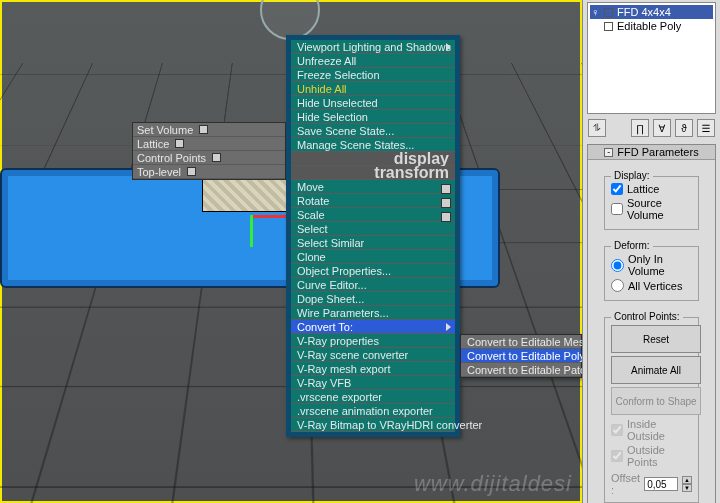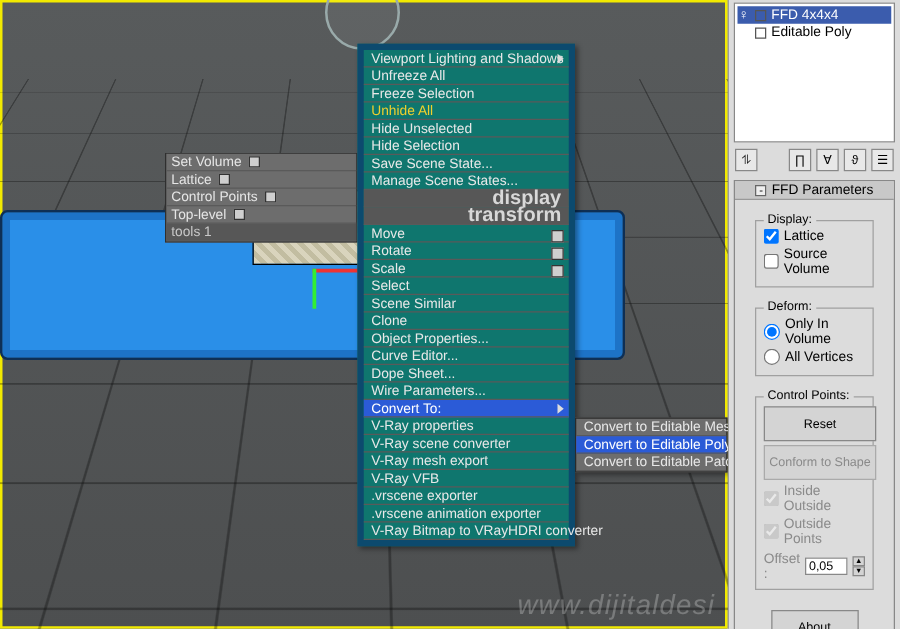--- a/index.html
+++ b/index.html
@@ -139,21 +139,20 @@
       </div>
       <div class="row">
         <span>Control Points</span>
         <span class="sq"></span>
       </div>
       <div class="row">
         <span>Top-level</span>
         <span class="sq"></span>
       </div>
     </div>
-  <div class="row header">tools 1</div>
 </div>
 
 <div class="ctx">
   <div id="ctx-s1">
       <div class="item">
         <span>Viewport Lighting and Shadows</span>
         <span class="arrow"></span>
       </div>
       <div class="item">
         <span>Unfreeze All</span>
@@ -189,21 +188,21 @@
         <span class="chk"></span>
       </div>
       <div class="item">
         <span>Scale</span>
         <span class="chk"></span>
       </div>
       <div class="item">
         <span>Select</span>
       </div>
       <div class="item">
-        <span>Scene Similar</span>
+        <span>Select Similar</span>
       </div>
       <div class="item">
         <span>Clone</span>
       </div>
       <div class="item">
         <span>Object Properties...</span>
       </div>
       <div class="item">
         <span>Curve Editor...</span>
       </div>
@@ -302,20 +301,21 @@
       </label>
       <label class="radio">
         <input type="radio" name="def" style="">
         <span>All Vertices</span>
       </label>
     </div>
 
     <div class="group">
       <span class="lab">Control Points:</span>
       <button class="panel-btn">Reset</button>
+      <button class="panel-btn">Animate All</button>
       <button class="panel-btn disabled">Conform to Shape</button>
       <label class="chk disabled">
         <input type="checkbox" checked="" disabled="" style="">
         <span>Inside Outside</span>
       </label>
       <label class="chk disabled">
         <input type="checkbox" checked="" disabled="" style="">
         <span>Outside Points</span>
       </label>
       <div class="offset">

